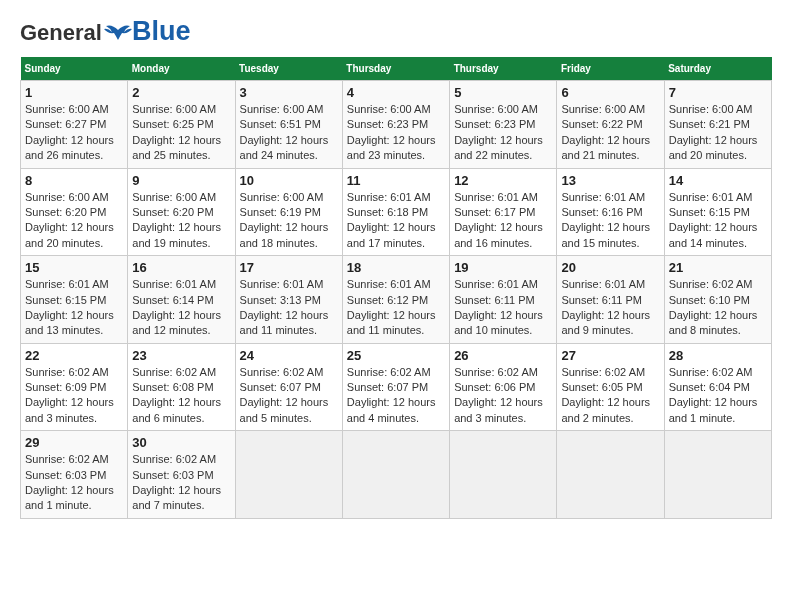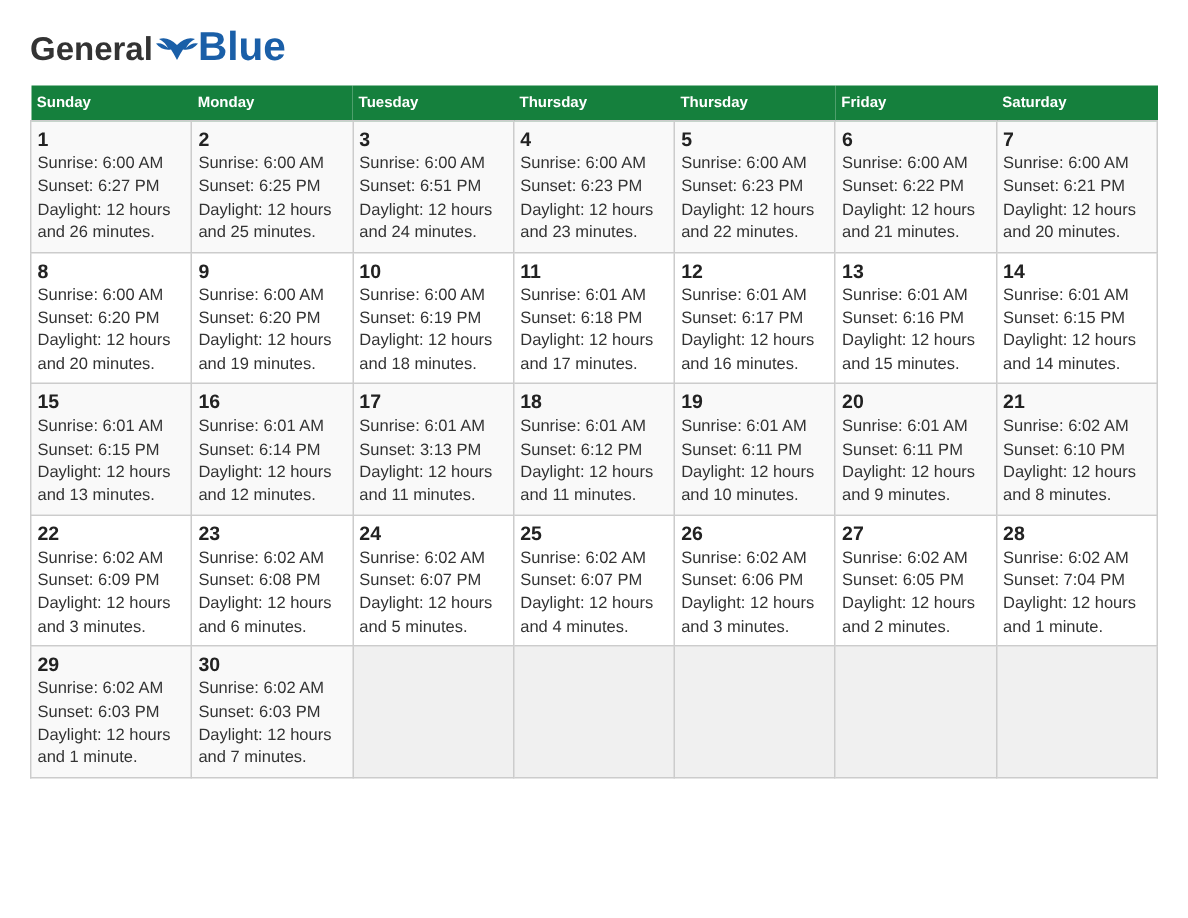--- a/index.html
+++ b/index.html
@@ -331,21 +331,21 @@
         <div class="day-info">
           <span>Sunrise: 6:02 AM</span><br>
           <span>Sunset: 6:05 PM</span><br>
           <span>Daylight: 12 hours and 2 minutes.</span>
         </div>
       </td>
         <td>
         <span class="day-num">28</span>
         <div class="day-info">
           <span>Sunrise: 6:02 AM</span><br>
-          <span>Sunset: 7:04 PM</span><br>
+          <span>Sunset: 6:04 PM</span><br>
           <span>Daylight: 12 hours and 1 minute.</span>
         </div>
       </td>
       </tr>
       <tr>
         <td>
         <span class="day-num">29</span>
         <div class="day-info">
           <span>Sunrise: 6:02 AM</span><br>
           <span>Sunset: 6:03 PM</span><br>

